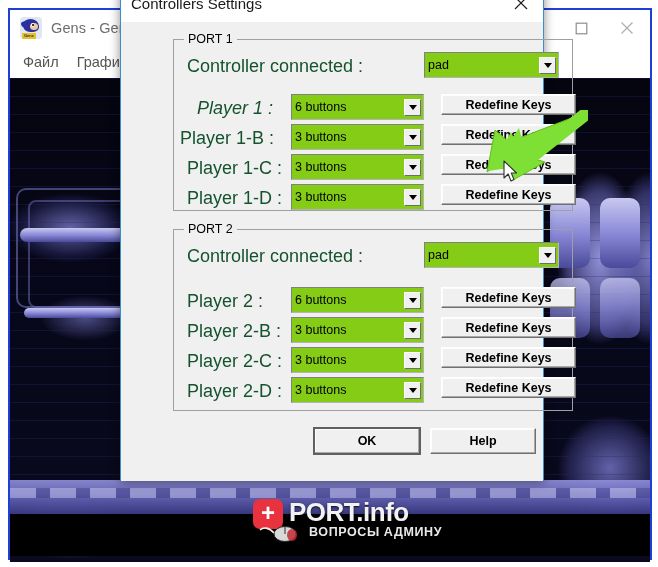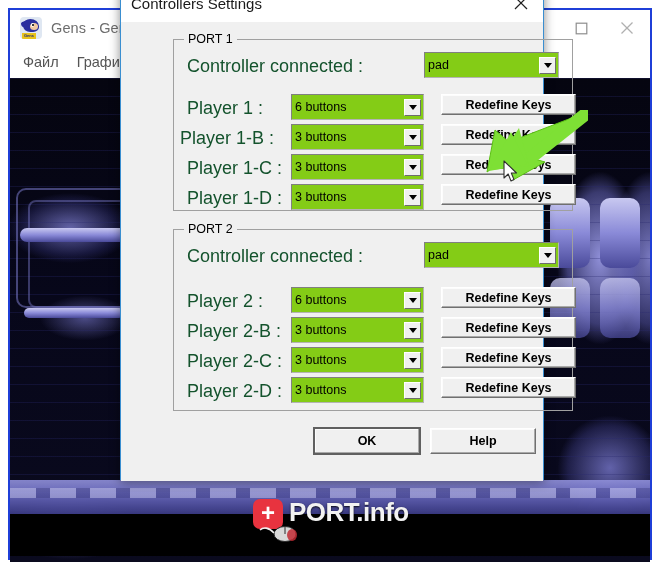--- a/index.html
+++ b/index.html
@@ -462,21 +462,21 @@
           <div class="group-legend">PORT 1</div>
 
           <div class="row-label" style="left:13px; top:16px;">Controller connected :</div>
           <div class="combo" style="left:250px; top:12px; width:135px;">
             <div class="val">pad</div>
             <div class="arrowbox">
                 <div class="tri-down"></div>
               </div>
           </div>
 
-          <div class="row-label" style="left:13px; top:58px;">Player 1   :</div>
+          <div class="row-label" style="left:23px; top:58px;font-style:italic;">Player 1   :</div>
           <div class="combo" style="left:117px; top:54px; width:133px;">
             <div class="val">6 buttons</div>
             <div class="arrowbox">
                 <div class="tri-down"></div>
               </div>
           </div>
           <div class="pushbtn" style="left:267px; top:54px; width:135px; height:21px;">Redefine Keys</div>
 
           <div class="row-label" style="left:6px; top:88px;">Player 1-B :</div>
           <div class="combo" style="left:117px; top:84px; width:133px;">
@@ -581,16 +581,17 @@
       </div>
       <div class="wm-mouse">
         <svg width="44" height="20" viewBox="0 0 44 20">
           <ellipse cx="26" cy="11" rx="11" ry="7.5" fill="#d9d9d9" stroke="#2a2a2a" stroke-width="1"></ellipse>
           <path d="M26,4 L26,11" stroke="#2a2a2a" stroke-width="1"></path>
           <path d="M15,10 C10,4 4,4 1,7" stroke="#f0f0f0" stroke-width="1.6" fill="none"></path>
           <ellipse cx="33" cy="12" rx="5" ry="6" fill="#c02a33" opacity="0.85"></ellipse>
         </svg>
       </div>
       <div class="wm-main">PORT.info</div>
+      <div class="wm-sub">ВОПРОСЫ АДМИНУ</div>
     </div>
 
   </div>
 </div>
 
 </body></html>

